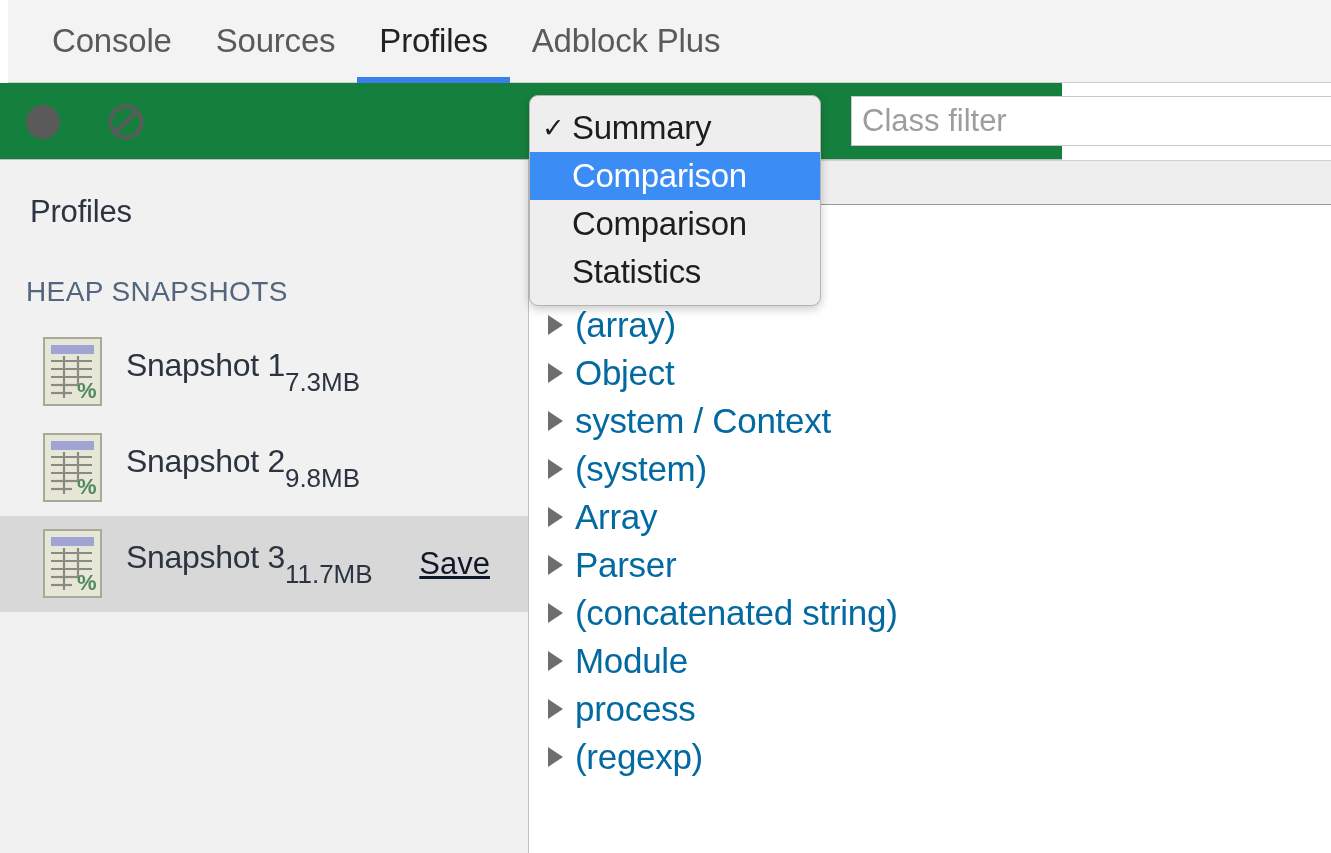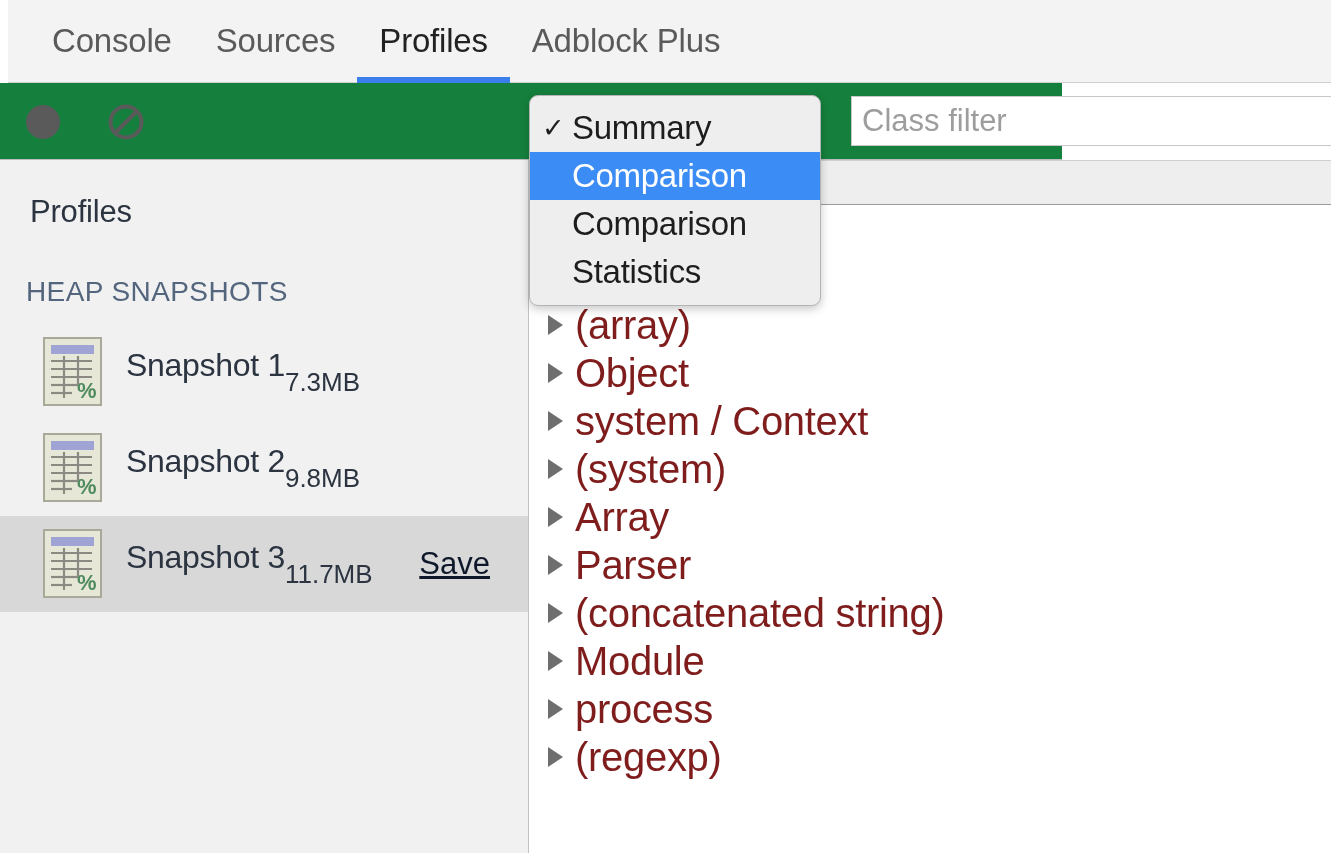--- a/index.html
+++ b/index.html
@@ -206,22 +206,22 @@
   }
   .disclosure {
     width: 0; height: 0;
     border-left: 15px solid #6e6e6e;
     border-top: 10px solid transparent;
     border-bottom: 10px solid transparent;
     margin-right: 12px;
     flex: 0 0 auto;
   }
   .tree-label {
-    font-size: 40px;
-    color: #7f1d1d;
+    font-size: 35px;
+    color: #0369a1;
     letter-spacing: -0.3px;
     white-space: nowrap;
   }
 
   
   .dropdown {
     position: absolute;
     left: 529px;
     top: 95px;
     width: 292px;

